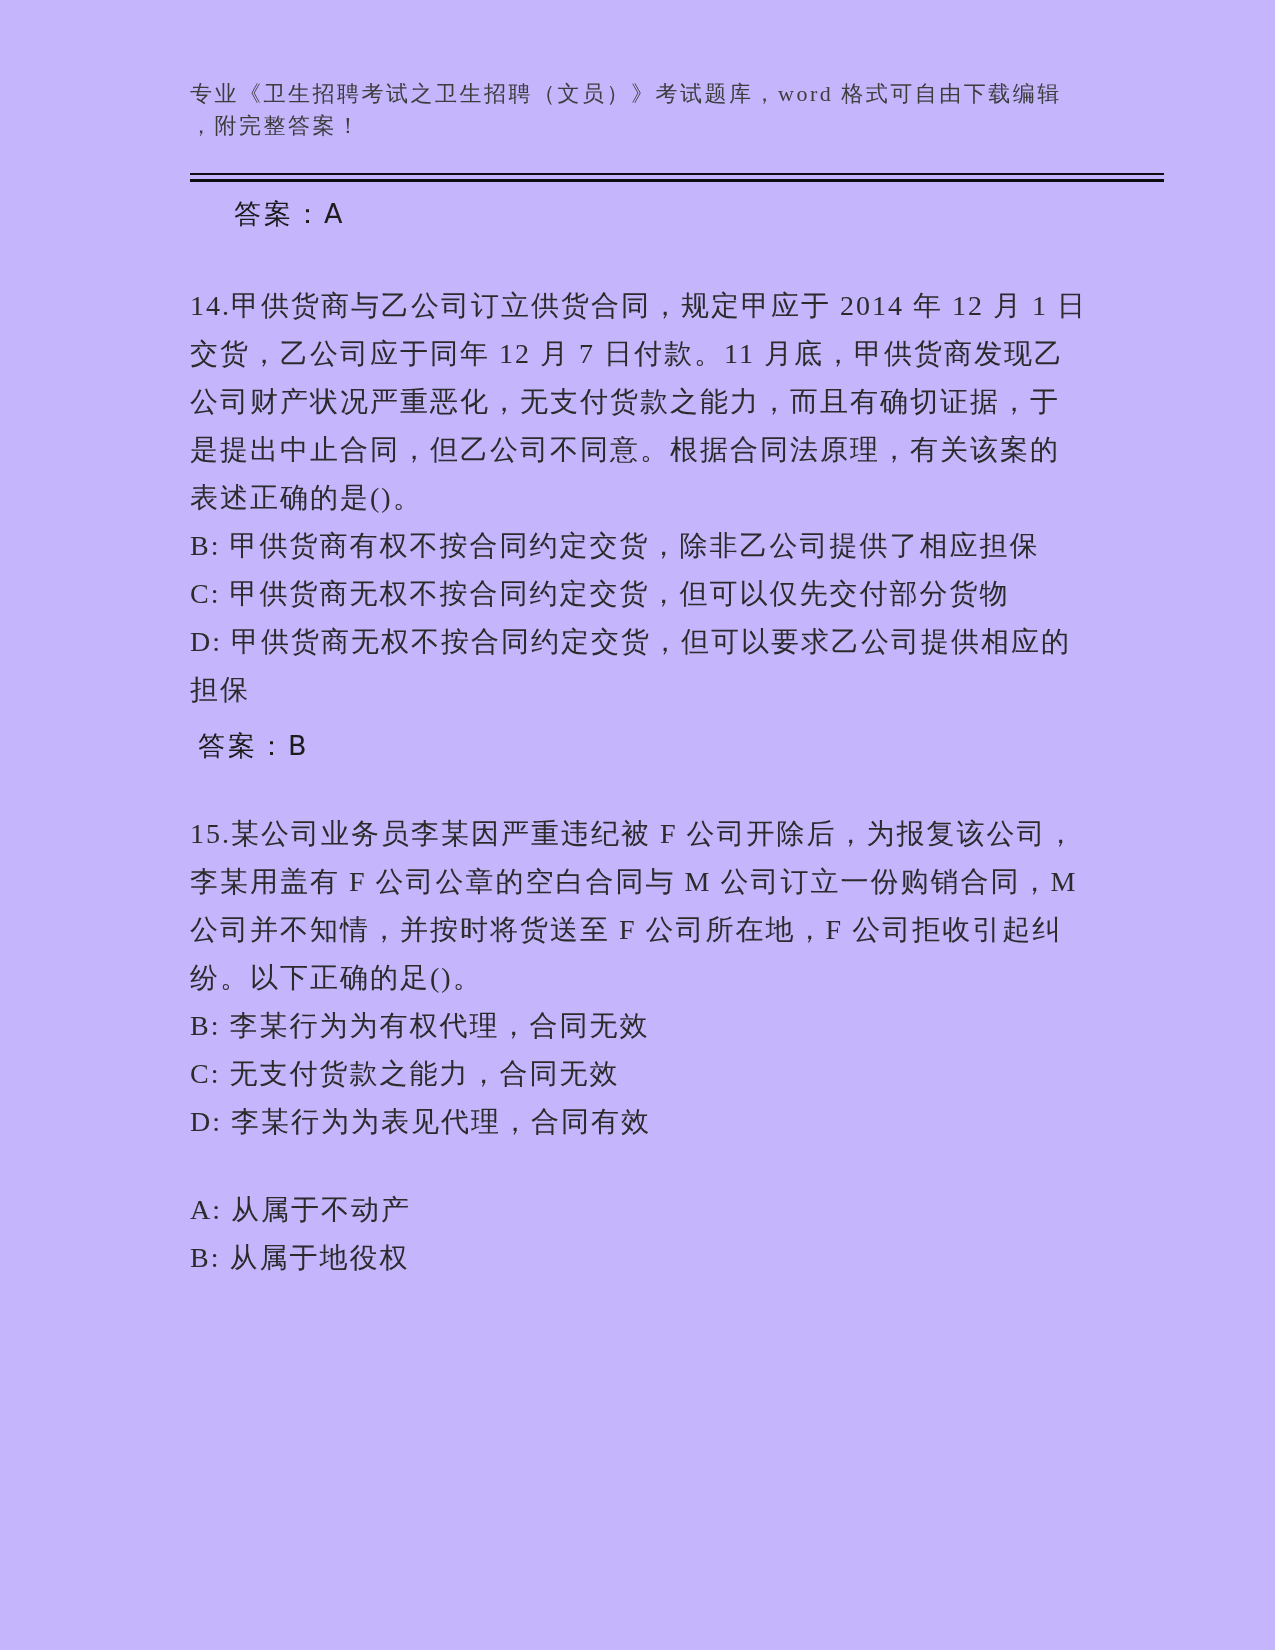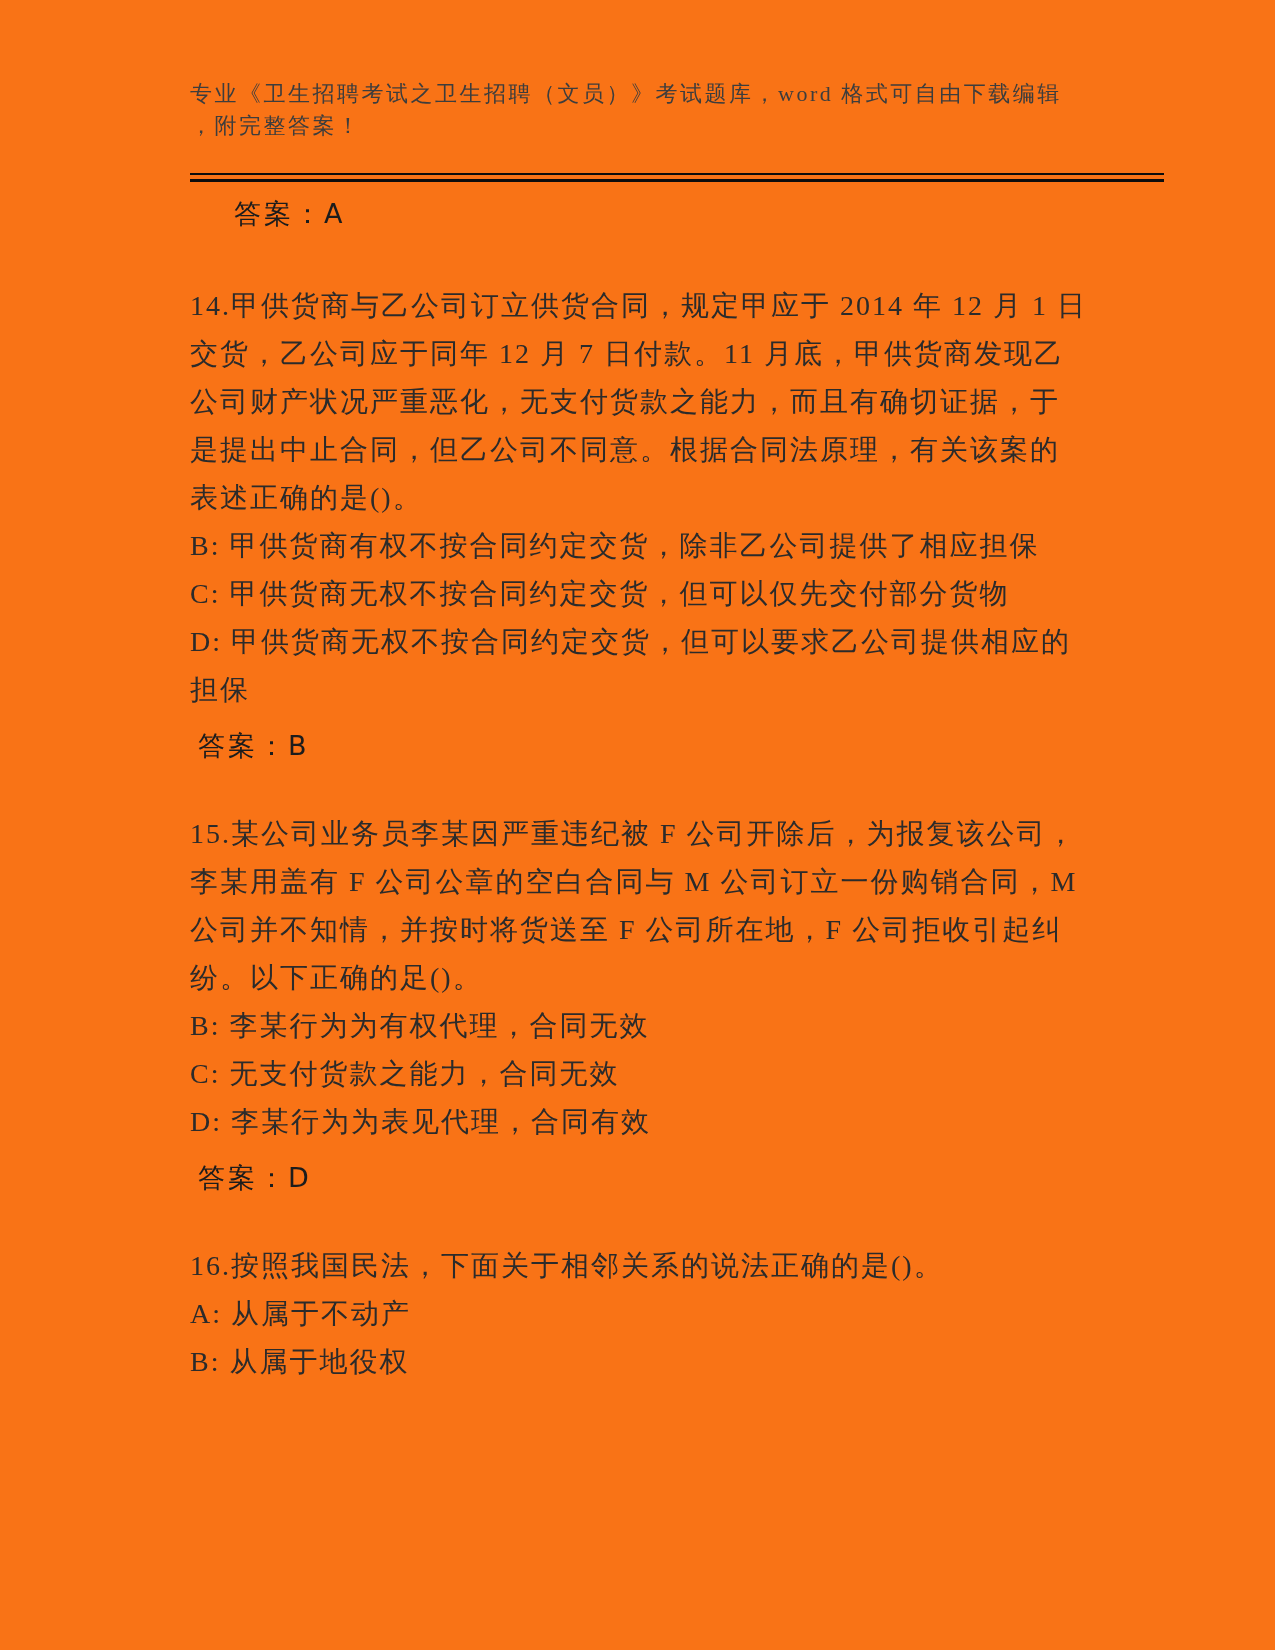--- a/index.html
+++ b/index.html
@@ -4,21 +4,21 @@
 <style>
   html, body {
     margin: 0;
     padding: 0;
     background: #ffffff;
   }
   .page {
     position: relative;
     width: 1275px;
     height: 1650px;
-    background: #f97316;
+    background: #c4b5fd;
     overflow: hidden;
     font-family: "Liberation Serif", "DejaVu Serif", serif;
     color: #2b2b2b;
   }
   .content {
     position: absolute;
     left: 190px;
     top: 78px;
     width: 897px;
   }
@@ -88,23 +88,21 @@
       <p class="para">C: 甲供货商无权不按合同约定交货，但可以仅先交付部分货物</p>
       <p class="para">D: 甲供货商无权不按合同约定交货，但可以要求乙公司提供相应的担保</p>
       <p class="answer-line">答案：B</p>
     </section>
 
     <section class="question">
       <p class="para">15.某公司业务员李某因严重违纪被 F 公司开除后，为报复该公司，李某用盖有 F 公司公章的空白合同与 M 公司订立一份购销合同，M 公司并不知情，并按时将货送至 F 公司所在地，F 公司拒收引起纠纷。以下正确的足()。</p>
       <p class="para">B: 李某行为为有权代理，合同无效</p>
       <p class="para">C: 无支付货款之能力，合同无效</p>
       <p class="para">D: 李某行为为表见代理，合同有效</p>
-      <p class="answer-line">答案：D</p>
     </section>
 
     <section class="question">
-      <p class="para">16.按照我国民法，下面关于相邻关系的说法正确的是()。</p>
       <p class="para">A: 从属于不动产</p>
       <p class="para">B: 从属于地役权</p>
     </section>
 
   </div>
 </div>
 
 </body></html>

